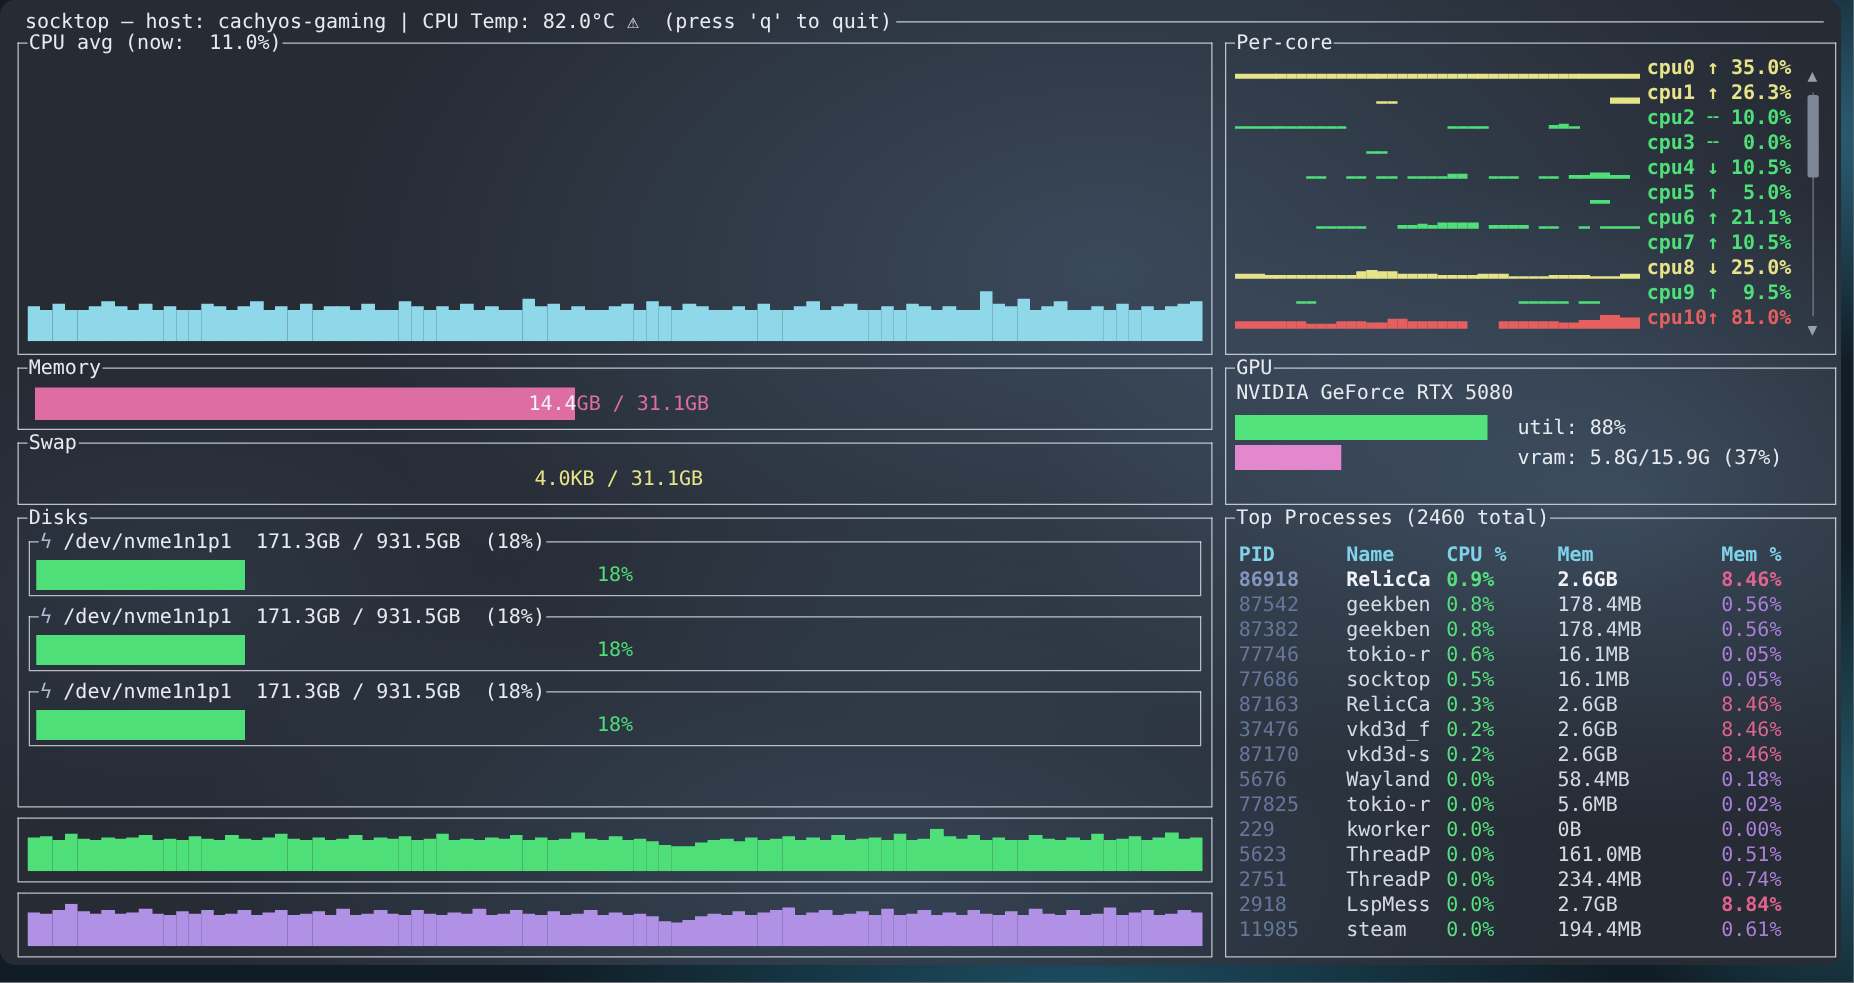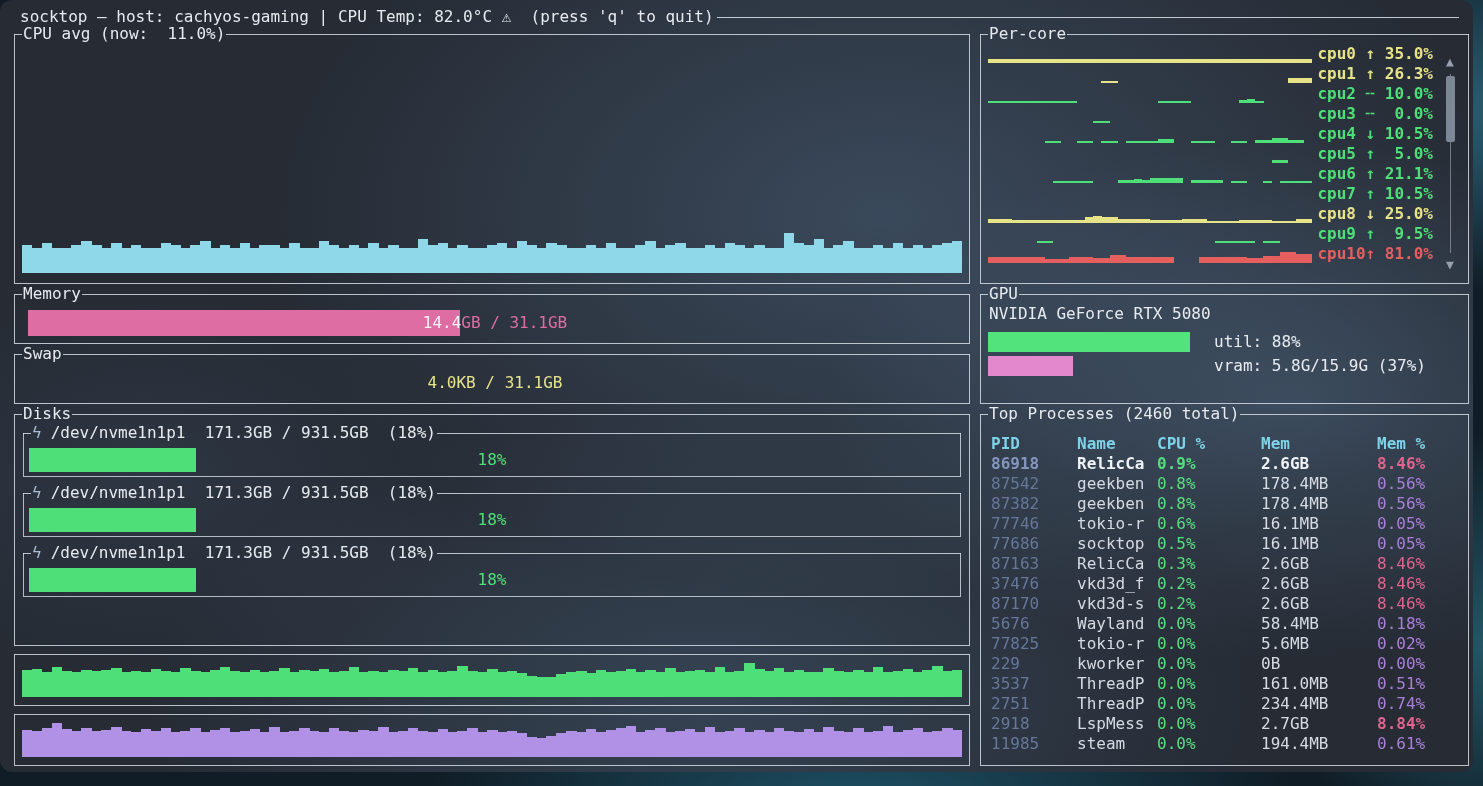--- a/index.html
+++ b/index.html
@@ -68,21 +68,21 @@
   .sb-thumb { position:absolute; right:13px; top:42px; width:9px; height:66px; background:#7e8796; border-radius:2px; cursor:grab; }
 
   .gpu-name { position:absolute; left:8px; top:10px; line-height:20px; }
   .gpu-gauge { position:absolute; left:7px; width:230px; height:20px; }
   #gpu-g1 { top:38px; } #gpu-g2 { top:62px; }
   .gpu-text { position:absolute; left:233px; line-height:20px; white-space:pre; }
   #gpu-t1 { top:38px; } #gpu-t2 { top:62px; }
 
   .proc-head { position:absolute; left:0; right:0; top:20px; height:20px; font-weight:bold; color:#7fd3e9; }
   .proc-head span, .proc-row span { position:absolute; line-height:20px; white-space:pre; }
-  .c0 { left:10px; } .c1 { left:96px; } .c2 { left:176px; } .c3 { left:280px; } .c4 { left:396px; }
+  .c0 { left:10px; } .c1 { left:96px; } .c2 { left:176px; } .c3 { left:265px; } .c4 { left:396px; }
   .proc-rows { position:absolute; inset:0; }
   .proc-row { position:absolute; left:0; right:0; height:20px; }
   .proc-row .c-pid { color:#67779a; } .proc-row .c-name { color:#d6dbe3; }
   .proc-row .c-cpu { color:#55df7d; } .proc-row .c-mem { color:#d6dbe3; }
   .proc-row.first { font-weight:bold; }
   .proc-row.first .c-pid { color:#8496bd; } .proc-row.first .c-name { color:#f0f3f7; } .proc-row.first .c-mem { color:#f0f3f7; }
 </style>
 </head>
 <body>
 
@@ -846,21 +846,21 @@
             <span class="c4 c-memp" style="color: rgb(169, 127, 216);">0.02%</span>
           </div>
           <div class="proc-row" style="top: 240px;">
             <span class="c0 c-pid">229</span>
             <span class="c1 c-name">kworker</span>
             <span class="c2 c-cpu">0.0%</span>
             <span class="c3 c-mem">0B</span>
             <span class="c4 c-memp" style="color: rgb(169, 127, 216);">0.00%</span>
           </div>
           <div class="proc-row" style="top: 260px;">
-            <span class="c0 c-pid">3537</span>
+            <span class="c0 c-pid">5623</span>
             <span class="c1 c-name">ThreadP</span>
             <span class="c2 c-cpu">0.0%</span>
             <span class="c3 c-mem">161.0MB</span>
             <span class="c4 c-memp" style="color: rgb(169, 127, 216);">0.51%</span>
           </div>
           <div class="proc-row" style="top: 280px;">
             <span class="c0 c-pid">2751</span>
             <span class="c1 c-name">ThreadP</span>
             <span class="c2 c-cpu">0.0%</span>
             <span class="c3 c-mem">234.4MB</span>

